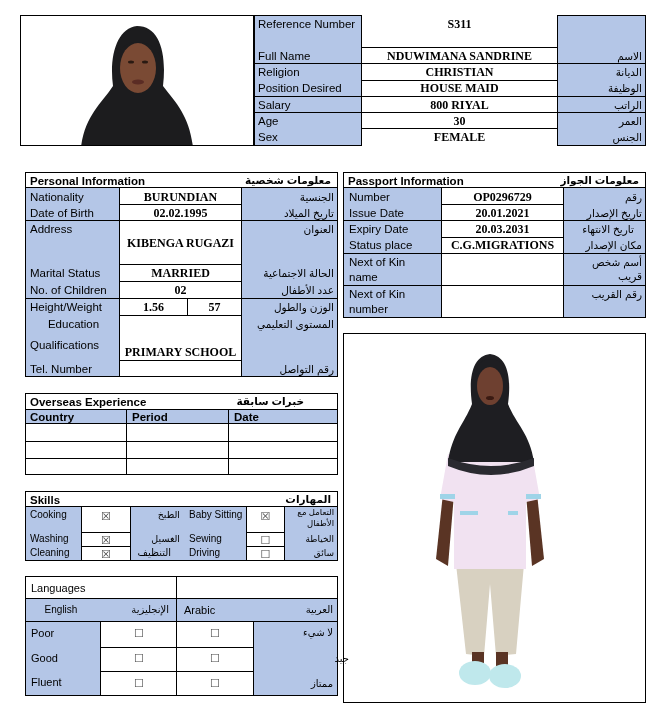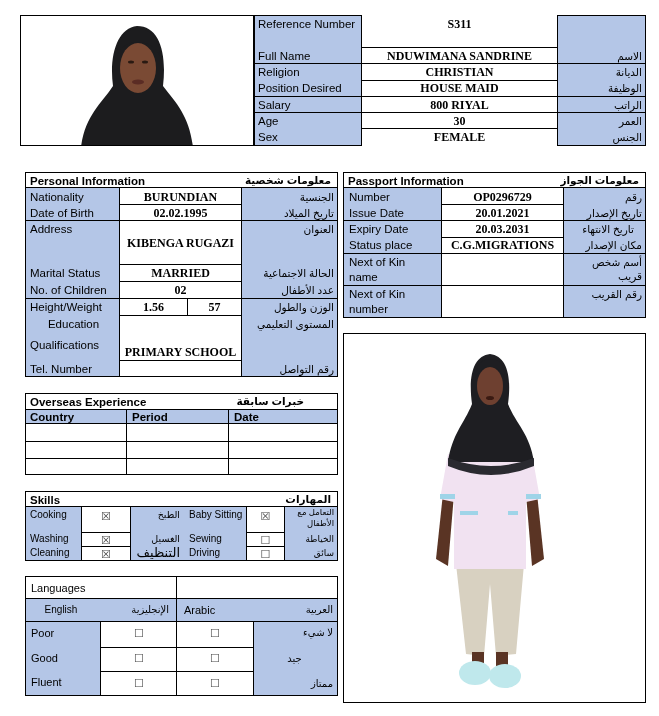--- a/index.html
+++ b/index.html
@@ -232,21 +232,21 @@
 
 <div class="abs lbl" style="left:27px;top:532px;width:54px;font-size:10px;line-height:14px;">Washing</div>
 <div class="abs chk" style="left:82px;top:533px;width:48px;">☒</div>
 <div class="abs ar" style="left:131px;top:532px;width:52px;font-size:9.5px;line-height:14px;">الغسيل</div>
 <div class="abs lbl" style="left:186px;top:532px;width:60px;font-size:10px;line-height:14px;">Sewing</div>
 <div class="abs chk" style="left:247px;top:533px;width:37px;">☐</div>
 <div class="abs ar" style="left:286px;top:532px;width:51px;font-size:9px;line-height:14px;">الخياطة</div>
 
 <div class="abs lbl" style="left:27px;top:546px;width:54px;font-size:10px;line-height:14px;">Cleaning</div>
 <div class="abs chk" style="left:82px;top:547px;width:48px;">☒</div>
-<div class="abs ar" style="left:131px;top:546px;width:52px;font-size:13px;line-height:14px;">التنظيف</div>
+<div class="abs ar" style="left:122px;top:546px;width:52px;font-size:10px;line-height:14px;">التنظيف</div>
 <div class="abs lbl" style="left:186px;top:546px;width:60px;font-size:10px;line-height:14px;">Driving</div>
 <div class="abs chk" style="left:247px;top:547px;width:37px;">☐</div>
 <div class="abs ar" style="left:286px;top:546px;width:51px;font-size:9px;line-height:14px;">سائق</div>
 
 <div class="abs bx" style="left:25px;top:576px;width:313px;height:120px;background:#fff;"></div>
 <div class="abs" style="left:176px;top:576px;width:1px;height:22px;background:#000;"></div>
 <div class="abs lbl" style="left:28px;top:580px;width:140px;font-size:11px;">Languages</div>
 <div class="abs ar" style="left:200px;top:599px;width:136px;font-size:10px;">اللغات</div>
 
 <div class="abs blue" style="left:26px;top:598px;width:311px;height:24px;border-top:1px solid #000;border-bottom:1px solid #000;"></div>
@@ -263,18 +263,18 @@
 <div class="abs hl" style="left:101px;top:671px;width:152px;"></div>
 
 <div class="abs lbl" style="left:28px;top:625px;width:70px;font-size:11px;">Poor</div>
 <div class="abs chk" style="left:102px;top:626px;width:74px;">☐</div>
 <div class="abs chk" style="left:177px;top:626px;width:76px;">☐</div>
 <div class="abs ar" style="left:256px;top:625px;width:80px;font-size:10px;">لا شيء</div>
 
 <div class="abs lbl" style="left:28px;top:650px;width:70px;font-size:11px;">Good</div>
 <div class="abs chk" style="left:102px;top:651px;width:74px;">☐</div>
 <div class="abs chk" style="left:177px;top:651px;width:76px;">☐</div>
-<div class="abs ar" style="left:256px;top:651px;width:80px;font-size:10px;text-align:center;">جيد</div>
+<div class="abs ar" style="left:272px;top:651px;width:80px;font-size:10px;">جيد</div>
 
 <div class="abs lbl" style="left:28px;top:674px;width:70px;font-size:11px;">Fluent</div>
 <div class="abs chk" style="left:102px;top:676px;width:74px;">☐</div>
 <div class="abs chk" style="left:177px;top:676px;width:76px;">☐</div>
 <div class="abs ar" style="left:256px;top:676px;width:80px;font-size:10px;">ممتاز</div>
 
 </body></html>

